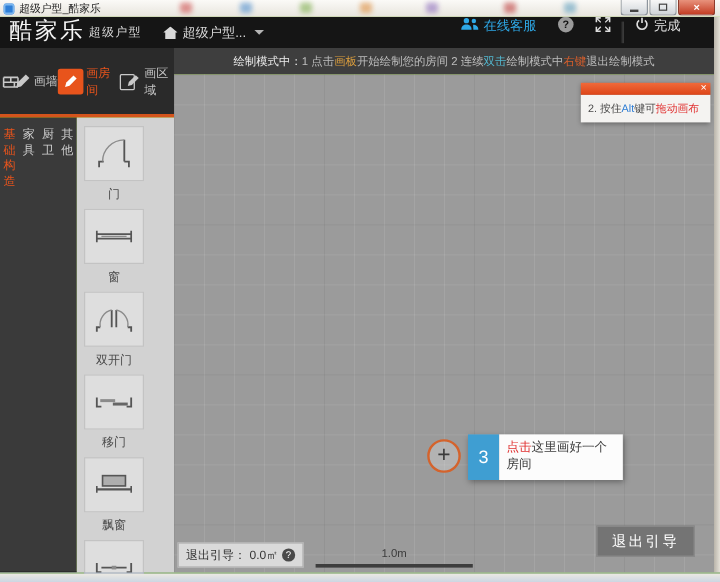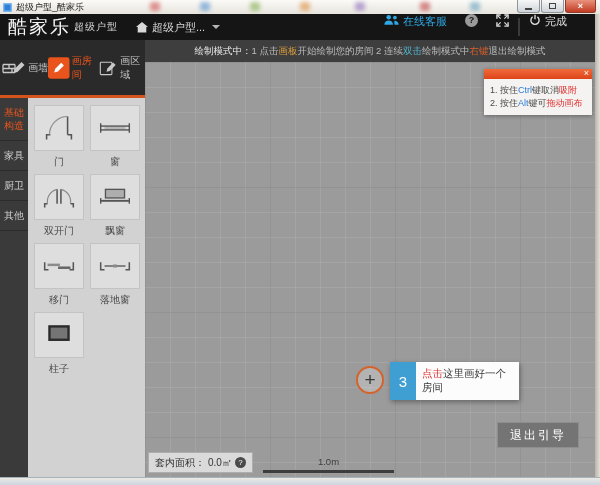--- a/index.html
+++ b/index.html
@@ -43,21 +43,21 @@
     text-align:center;line-height:13px}
 
   .main{flex:1;display:flex;min-height:0}
   .left{flex:0 0 145px;display:flex;flex-direction:column}
   .tools{flex:0 0 55px;background:#2a2a2a;display:flex}
   .tool{flex:1;display:flex;flex-direction:row;align-items:center;justify-content:center;gap:2px;cursor:pointer}
   .tool .t-lbl{font-size:10px;color:#c6c6c6}
   .tool.active .t-lbl{color:#e8541c}
   .accent-line{flex:0 0 3px;background:#d4541c}
   .left-body{flex:1;display:flex;min-height:0}
-  .tabs{flex:0 0 28px;background:#3a3a3a;display:flex;flex-direction:column}
+  .tabs{flex:0 0 28px;background:#3a3a3a;display:flex;flex-direction:row}
   .tab{padding:8px 3px;font-size:10px;line-height:13px;color:#cfcfcf;text-align:center;
     border-bottom:1px solid #2b2b2b;cursor:pointer;word-break:break-all}
   .tab.active{color:#e8541c}
   .items{flex:1;background:#d2d2d2;padding:7px 5px 0 6px;display:flex;flex-wrap:wrap;justify-content:space-between;align-content:flex-start}
   .item{width:50px;margin-bottom:6px;text-align:center;cursor:pointer}
   .card{width:50px;height:46px;background:#dedede;border:1px solid #c3c3c3;display:flex;align-items:center;justify-content:center}
   .i-lbl{display:block;font-size:10px;color:#4a4a4a;margin-top:4px;height:13px}
 
   .right{flex:1;display:flex;flex-direction:column;min-width:0}
   .hintbar{flex:0 0 22px;background:#3e3e3e;display:flex;align-items:center;justify-content:center;
@@ -85,21 +85,21 @@
   .guide{position:absolute;left:245px;top:300px;height:38px;display:flex;box-shadow:1px 2px 5px rgba(0,0,0,.35)}
   .g-step{flex:0 0 26px;background:#3f9ed2;color:#fff;font-size:15px;display:flex;align-items:center;justify-content:center}
   .g-text{background:#fcfcfc;width:103px;padding:4px 6px;font-size:10.5px;line-height:14px;color:#3a3a3a}
 
   .status-box{position:absolute;left:3px;top:390px;height:21px;background:#dadada;border:1px solid #adadad;
     display:flex;align-items:center;padding:0 6px;font-size:10px;color:#333;gap:3px;white-space:nowrap}
   .s-q{width:11px;height:11px;border-radius:50%;background:#4a4a4a;color:#fff;font-size:8px;line-height:11px;
     text-align:center;cursor:pointer}
   .scale{position:absolute;left:118px;top:394px;width:131px;text-align:center;font-size:9.5px;color:#3c3c3c}
   .scale-line{margin-top:3px;height:3px;background:#3d3d3d}
-  .exit-btn{position:absolute;left:352px;top:360px;width:82px;height:26px;background:#747474;border:1px solid #8e8e8e;
+  .exit-btn{position:absolute;left:352px;top:376px;width:82px;height:26px;background:#747474;border:1px solid #8e8e8e;
     color:#fff;font-size:12px;display:flex;align-items:center;justify-content:center;letter-spacing:2px;cursor:pointer}
 </style>
 </head>
 <body>
 
 <div class="screen">
 
   <div class="titlebar">
     <span class="app-ico"></span>
     <span class="tb-title">超级户型_酷家乐</span>
@@ -238,38 +238,38 @@
                       <line x1="24" y1="29" x2="24" y2="14"></line>
                   </g>
                   <path d="M10 29A13 13 0 0 1 20 14M34 29A13 13 0 0 0 24 14" stroke="#8b8b8b" stroke-width="1.2" fill="none"></path>
                 </svg>
               </div>
               <span class="i-lbl">双开门</span>
             </div>
             <div class="item">
               <div class="card">
                 <svg width="44" height="42" viewBox="0 0 44 44">
-                  <rect x="12" y="14" width="20" height="9" fill="#aeaeae" stroke="#555" stroke-width="1.4"></rect>
-                  <line x1="7" y1="26" x2="37" y2="26" stroke="#555" stroke-width="2"></line>
-                  <path d="M7 23v6M37 23v6" stroke="#555" stroke-width="1.4" fill="none"></path>
-                </svg>
-              </div>
-              <span class="i-lbl">飘窗</span>
-            </div>
-            <div class="item">
-              <div class="card">
-                <svg width="44" height="42" viewBox="0 0 44 44">
                   <g stroke="#555" stroke-width="1.6" fill="none">
                       <path d="M7 18v8h4M37 18v8h-4"></path>
                     </g>
                   <rect x="10" y="19.5" width="13" height="2.6" fill="#8b8b8b"></rect>
                   <rect x="21" y="22.5" width="13" height="2.6" fill="#666"></rect>
                 </svg>
               </div>
               <span class="i-lbl">移门</span>
+            </div>
+            <div class="item">
+              <div class="card">
+                <svg width="44" height="42" viewBox="0 0 44 44">
+                  <rect x="12" y="14" width="20" height="9" fill="#aeaeae" stroke="#555" stroke-width="1.4"></rect>
+                  <line x1="7" y1="26" x2="37" y2="26" stroke="#555" stroke-width="2"></line>
+                  <path d="M7 23v6M37 23v6" stroke="#555" stroke-width="1.4" fill="none"></path>
+                </svg>
+              </div>
+              <span class="i-lbl">飘窗</span>
             </div>
             <div class="item">
               <div class="card">
                 <svg width="44" height="42" viewBox="0 0 44 44">
                   <g stroke="#555" stroke-width="1.6" fill="none">
                       <path d="M7 18v8h4M37 18v8h-4"></path>
                     </g>
                   <line x1="11" y1="22" x2="33" y2="22" stroke="#555" stroke-width="1.4"></line>
                   <rect x="20" y="20.4" width="4" height="3.2" fill="#8b8b8b"></rect>
                 </svg>
@@ -300,34 +300,33 @@
             <span>退出绘制模式</span>
         </div>
 
         <div class="canvas">
 
           <div class="snap-tip">
             <div class="tip-head">
               <span class="tip-close">×</span>
             </div>
             <div class="tip-body">
-              <div><span>1. 按住</span><span class="key">Ctrl</span><span>键取消</span><span class="redtxt">吸附</span></div>
               <div><span>2. 按住</span><span class="key">Alt</span><span>键可</span><span class="redtxt">拖动画布</span></div>
             </div>
           </div>
 
           <div class="plus-circle">+</div>
 
           <div class="guide">
             <div class="g-step">3</div>
             <div class="g-text"><span class="redtxt">点击</span><span>这里画好一个房间</span></div>
           </div>
 
           <div class="status-box">
-            <span>套内面积：</span>
+            <span>退出引导：</span>
               <span>0.0㎡</span>
             <span class="s-q">?</span>
           </div>
 
           <div class="scale">
             <span>1.0m</span>
             <div class="scale-line"></div>
           </div>
 
           <div class="exit-btn">退出引导</div>

